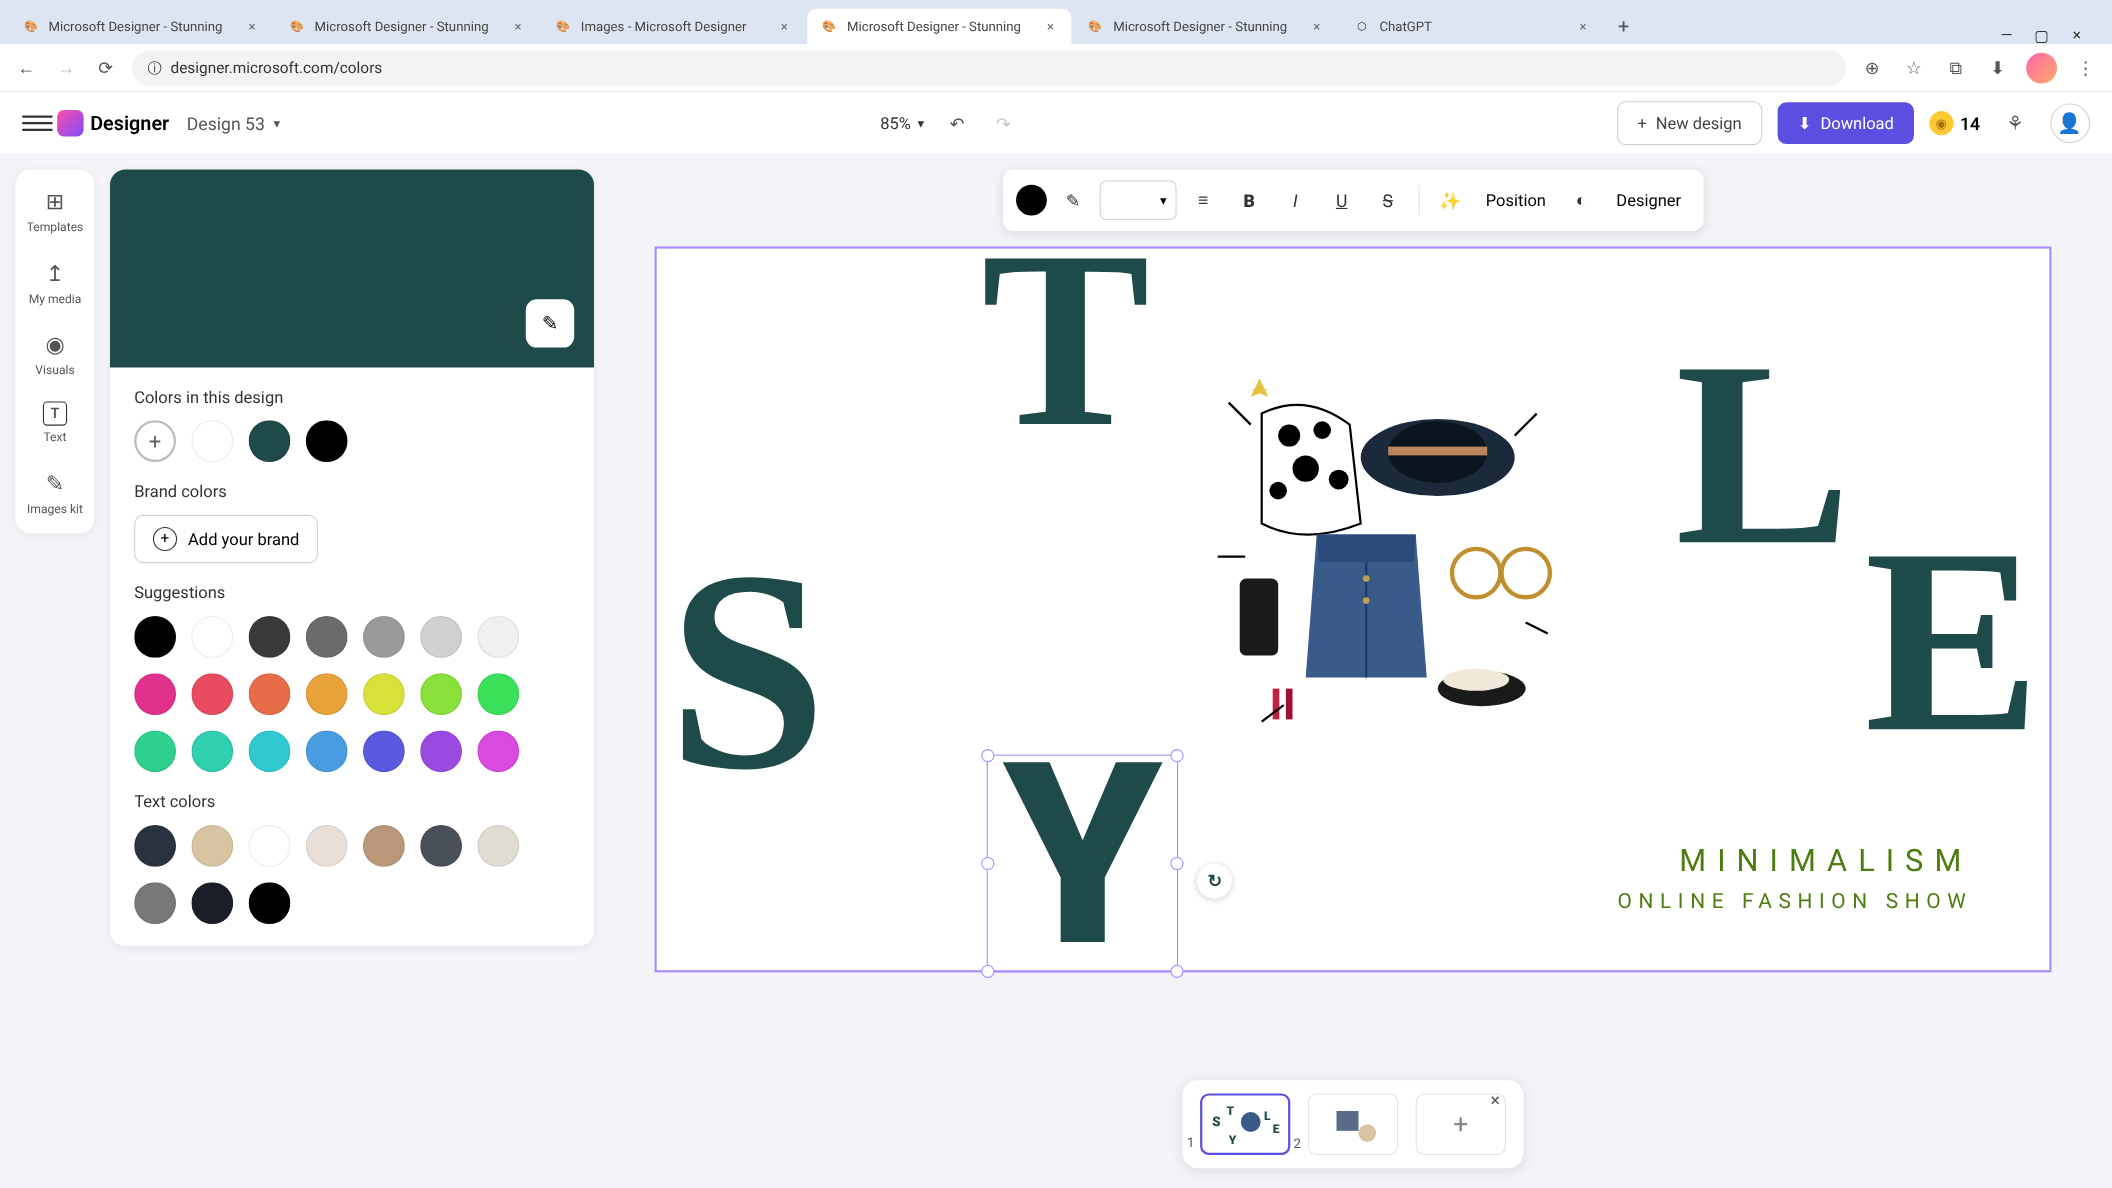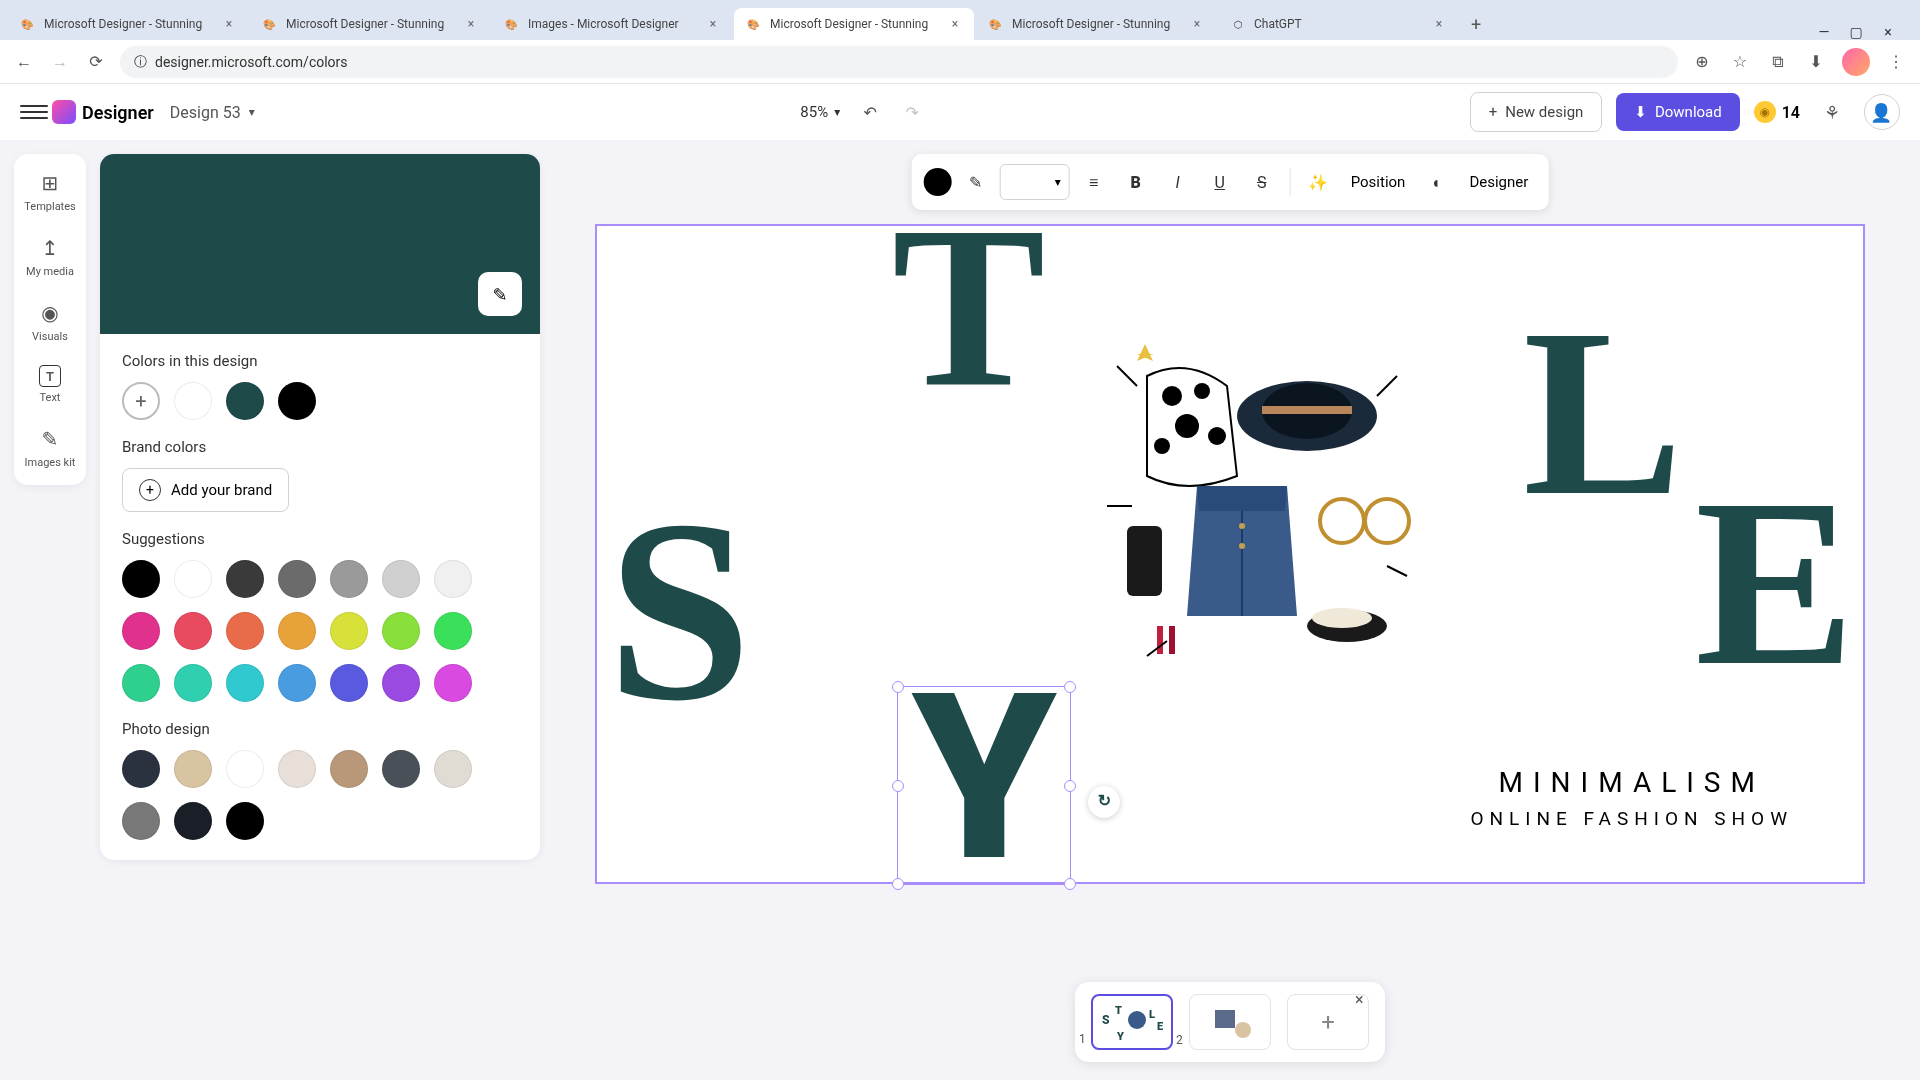--- a/index.html
+++ b/index.html
@@ -74,21 +74,21 @@
   .g-T { left: 295px; top: -10px; font-size: 230px; }
   .g-Y { left: 300px; top: 460px; font-size: 230px; border: 1.5px solid #a98dff; padding: 0 14px 12px; }
   .sel-handle { width: 12px; height: 12px; background: #fff; border: 1.5px solid #a98dff; border-radius: 50%; position: absolute; }
   .g-Y .h-tl { top: -6px; left: -6px; } .g-Y .h-tr { top: -6px; right: -6px; }
   .g-Y .h-ml { top: 50%; left: -6px; margin-top:-6px;} .g-Y .h-mr { top: 50%; right: -6px; margin-top:-6px;}
   .g-Y .h-bl { bottom: -6px; left: -6px; } .g-Y .h-br { bottom: -6px; right: -6px; }
   .rotate-handle { position: absolute; right: -50px; top: 50%; width: 32px; height: 32px; background: #fff; border-radius: 50%; box-shadow: 0 1px 6px rgba(0,0,0,0.2); display: flex; align-items: center; justify-content: center; font-size: 16px; }
   .g-L { right: 180px; top: 90px; font-size: 240px; }
   .g-E { right: 8px; top: 260px; font-size: 240px; }
   .fashion-img { position: absolute; left: 490px; top: 110px; width: 340px; height: 340px; }
-  .minimal-txt { position: absolute; right: 70px; top: 540px; text-align: center; letter-spacing: 10px; color: #000000; }
+  .minimal-txt { position: absolute; right: 70px; top: 540px; text-align: right; letter-spacing: 10px; color: #4d7c0f; }
   .minimal-txt .line1 { font-size: 28px; font-weight: 400; }
   .minimal-txt .line2 { font-size: 19px; letter-spacing: 6px; margin-top: 8px; }
   
   
   .fashion-img svg { width: 100%; height: 100%; }
   
   
   .thumbs-bar { position: absolute; bottom: 18px; left: 50%; transform: translateX(-50%); background: #fff; border-radius: 14px; box-shadow: 0 2px 12px rgba(0,0,0,0.1); display: flex; align-items: center; gap: 16px; padding: 12px 16px; }
   .thumb { width: 82px; height: 56px; border-radius: 8px; border: 1px solid #e2e2e8; position: relative; display: flex; align-items: center; justify-content: center; font-size: 24px; color: #888; }
   .thumb.active { border: 2px solid #5b4ee0; }
@@ -267,21 +267,21 @@
           <div class="swatch" style="background: rgb(47, 207, 176);"></div>
           <div class="swatch" style="background: rgb(47, 201, 207);"></div>
           <div class="swatch" style="background: rgb(74, 156, 224);"></div>
           <div class="swatch" style="background: rgb(90, 90, 224);"></div>
           <div class="swatch" style="background: rgb(154, 74, 224);"></div>
           <div class="swatch" style="background: rgb(216, 74, 224);"></div>
         </div>
     </div>
 
     <div class="panel-section">
-      <div class="panel-label">Photo design</div>
+      <div class="panel-label">Text colors</div>
       <div class="swatch-row" id="photo-colors-row">
           <div class="swatch" style="background: rgb(42, 50, 64);"></div>
           <div class="swatch" style="background: rgb(216, 196, 160);"></div>
           <div class="swatch" style="background: rgb(255, 255, 255);"></div>
           <div class="swatch" style="background: rgb(232, 224, 216);"></div>
           <div class="swatch" style="background: rgb(184, 152, 120);"></div>
           <div class="swatch" style="background: rgb(74, 80, 88);"></div>
           <div class="swatch" style="background: rgb(224, 220, 212);"></div>
           <div class="swatch" style="background: rgb(120, 120, 120);"></div>
           <div class="swatch" style="background: rgb(26, 30, 38);"></div>

